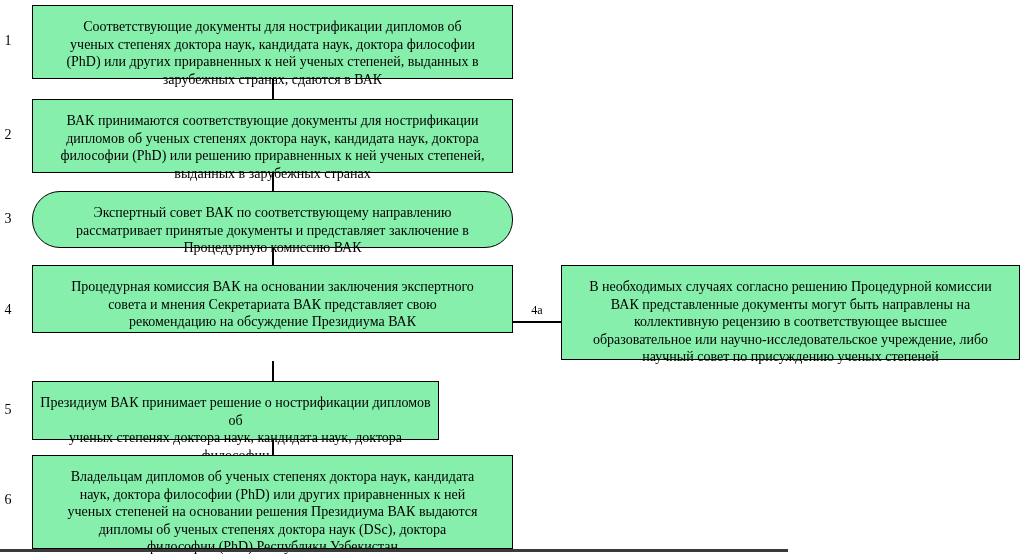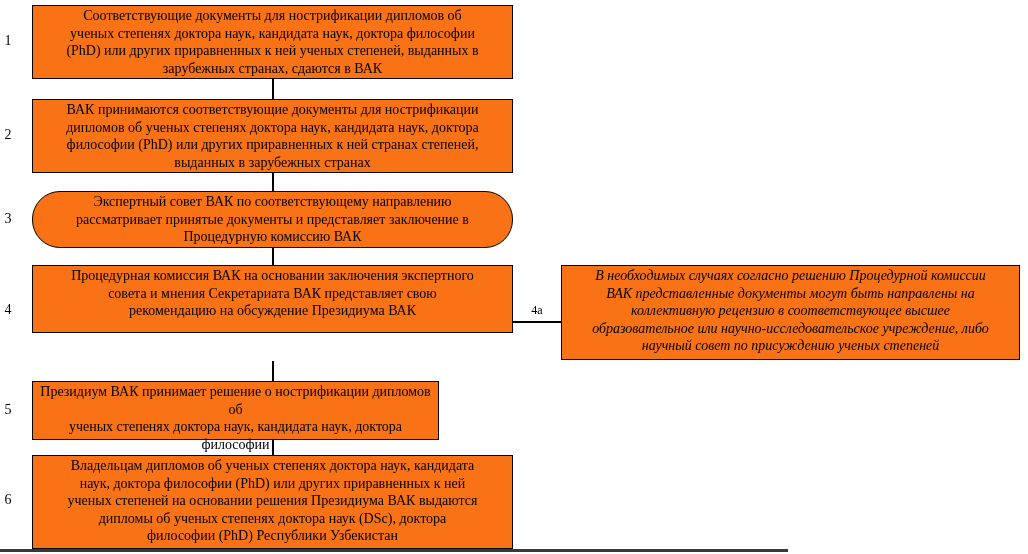--- a/index.html
+++ b/index.html
@@ -9,34 +9,34 @@
     height: 554px;
     background: #ffffff;
     font-family: "Liberation Serif", "DejaVu Serif", serif;
     color: #000000;
     overflow: hidden;
   }
   .box {
     position: absolute;
     box-sizing: border-box;
     border: 1px solid #000000;
-    background: #f97316;
+    background: #86efac;
     text-align: center;
     white-space: pre-line;
     font-size: 14px;
     line-height: 17.5px;
-    padding: 1px 5px;
+    padding: 12px 5px;
   }
   #box-1 { left: 32px;  top: 5px;   width: 481px; height: 74px; }
   #box-2 { left: 32px;  top: 99px;  width: 481px; height: 74px; }
   #box-3 { left: 32px;  top: 191px; width: 481px; height: 57px; border-radius: 28px; }
   #box-4 { left: 32px;  top: 265px; width: 481px; height: 68px; }
   #box-5 { left: 32px;  top: 381px; width: 407px; height: 59px; }
   #box-6 { left: 32px;  top: 455px; width: 481px; height: 94px; }
-  #box-branch { left: 561px; top: 265px; width: 459px; height: 95px; font-style: italic; }
+  #box-branch { left: 561px; top: 265px; width: 459px; height: 95px; }
 
   .step-num {
     position: absolute;
     left: 0px;
     width: 16px;
     text-align: center;
     font-size: 14px;
     line-height: 18px;
   }
   #num-1 { top: 32px;  }
@@ -95,21 +95,21 @@
   <div class="step-num" id="num-4">4</div>
   <div class="step-num" id="num-5">5</div>
   <div class="step-num" id="num-6">6</div>
 
   <div class="box" id="box-1">Соответствующие документы для нострификации дипломов об
 ученых степенях доктора наук, кандидата наук, доктора философии
 (PhD) или других приравненных к ней ученых степеней, выданных в
 зарубежных странах, сдаются в ВАК</div>
   <div class="box" id="box-2">ВАК принимаются соответствующие документы для нострификации
 дипломов об ученых степенях доктора наук, кандидата наук, доктора
-философии (PhD) или других приравненных к ней странах степеней,
+философии (PhD) или решению приравненных к ней ученых степеней,
 выданных в зарубежных странах</div>
   <div class="box" id="box-3">Экспертный совет ВАК по соответствующему направлению
 рассматривает принятые документы и представляет заключение в
 Процедурную комиссию ВАК</div>
   <div class="box" id="box-4">Процедурная комиссия ВАК на основании заключения экспертного
 совета и мнения Секретариата ВАК представляет свою
 рекомендацию на обсуждение Президиума ВАК</div>
   <div class="box" id="box-5">Президиум ВАК принимает решение о нострификации дипломов об
 ученых степенях доктора наук, кандидата наук, доктора философии
 (PhD) или других приравненных к ней ученых степеней</div>

